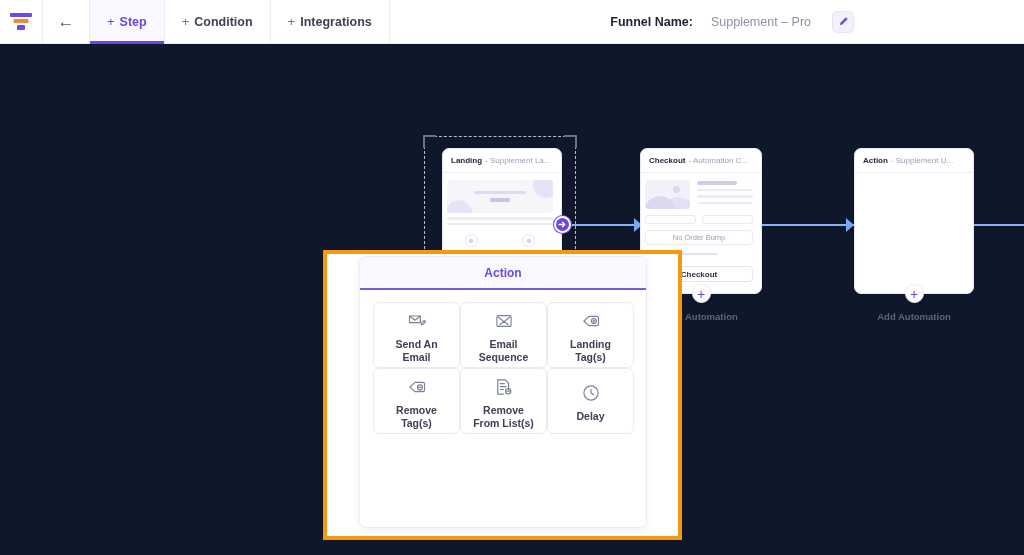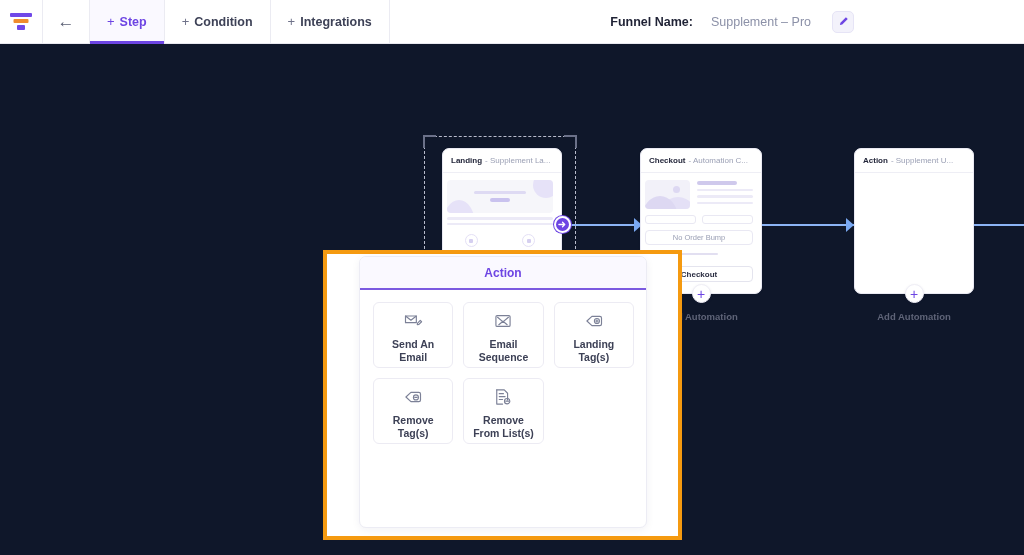--- a/index.html
+++ b/index.html
@@ -236,21 +236,21 @@
     box-shadow: 0 2px 8px rgba(40,40,80,0.06);
     z-index: 22; overflow: hidden;
   }
   .ap-head {
     height: 33px; background: #faf9ff; border-bottom: 2px solid #7b5ae0;
     display: flex; align-items: center; justify-content: center;
     font-size: 12px; font-weight: 700; color: #6d45e3;
   }
   .ap-grid {
     padding: 12px 12px 12px 13px;
-    display: grid; grid-template-columns: repeat(3, 1fr); gap: 10px;
+    display: grid; grid-template-columns: repeat(3, 1fr); 
   }
   .ap-tile {
     height: 66px; border: 1px solid #ecebf3; border-radius: 6px;
     background: #fff; cursor: pointer;
     display: flex; flex-direction: column; align-items: center; justify-content: center;
     padding-top: 4px;
   }
   .ap-icon { height: 22px; display: flex; align-items: center; justify-content: center; }
   .ap-label {
     margin-top: 6px; text-align: center; font-size: 10.5px; font-weight: 700;
@@ -474,17 +474,26 @@
               <path d="M4.5 3.5v17h7"></path>
             <path d="M7.5 8h5M7.5 11.5h7M7.5 15h4"></path>
             <circle cx="17" cy="17" r="3.2"></circle>
             <path d="M15.4 17h3.2"></path>
           </svg>
         </div>
         <div class="ap-label">Remove
 From List(s)</div>
       </div>
 
+      <div class="ap-tile">
+        <div class="ap-icon">
+          <svg width="20" height="20" viewBox="0 0 24 24" fill="none" stroke="#7c8197" stroke-width="1.4" stroke-linecap="round" stroke-linejoin="round">
+            <circle cx="12" cy="12" r="8.5"></circle>
+            <path d="M12 7.5V12l3 2"></path>
+          </svg>
+        </div>
+        <div class="ap-label">Delay</div>
+      </div>
 
     </div>
   </div>
 
 </div>
 
 </body></html>

